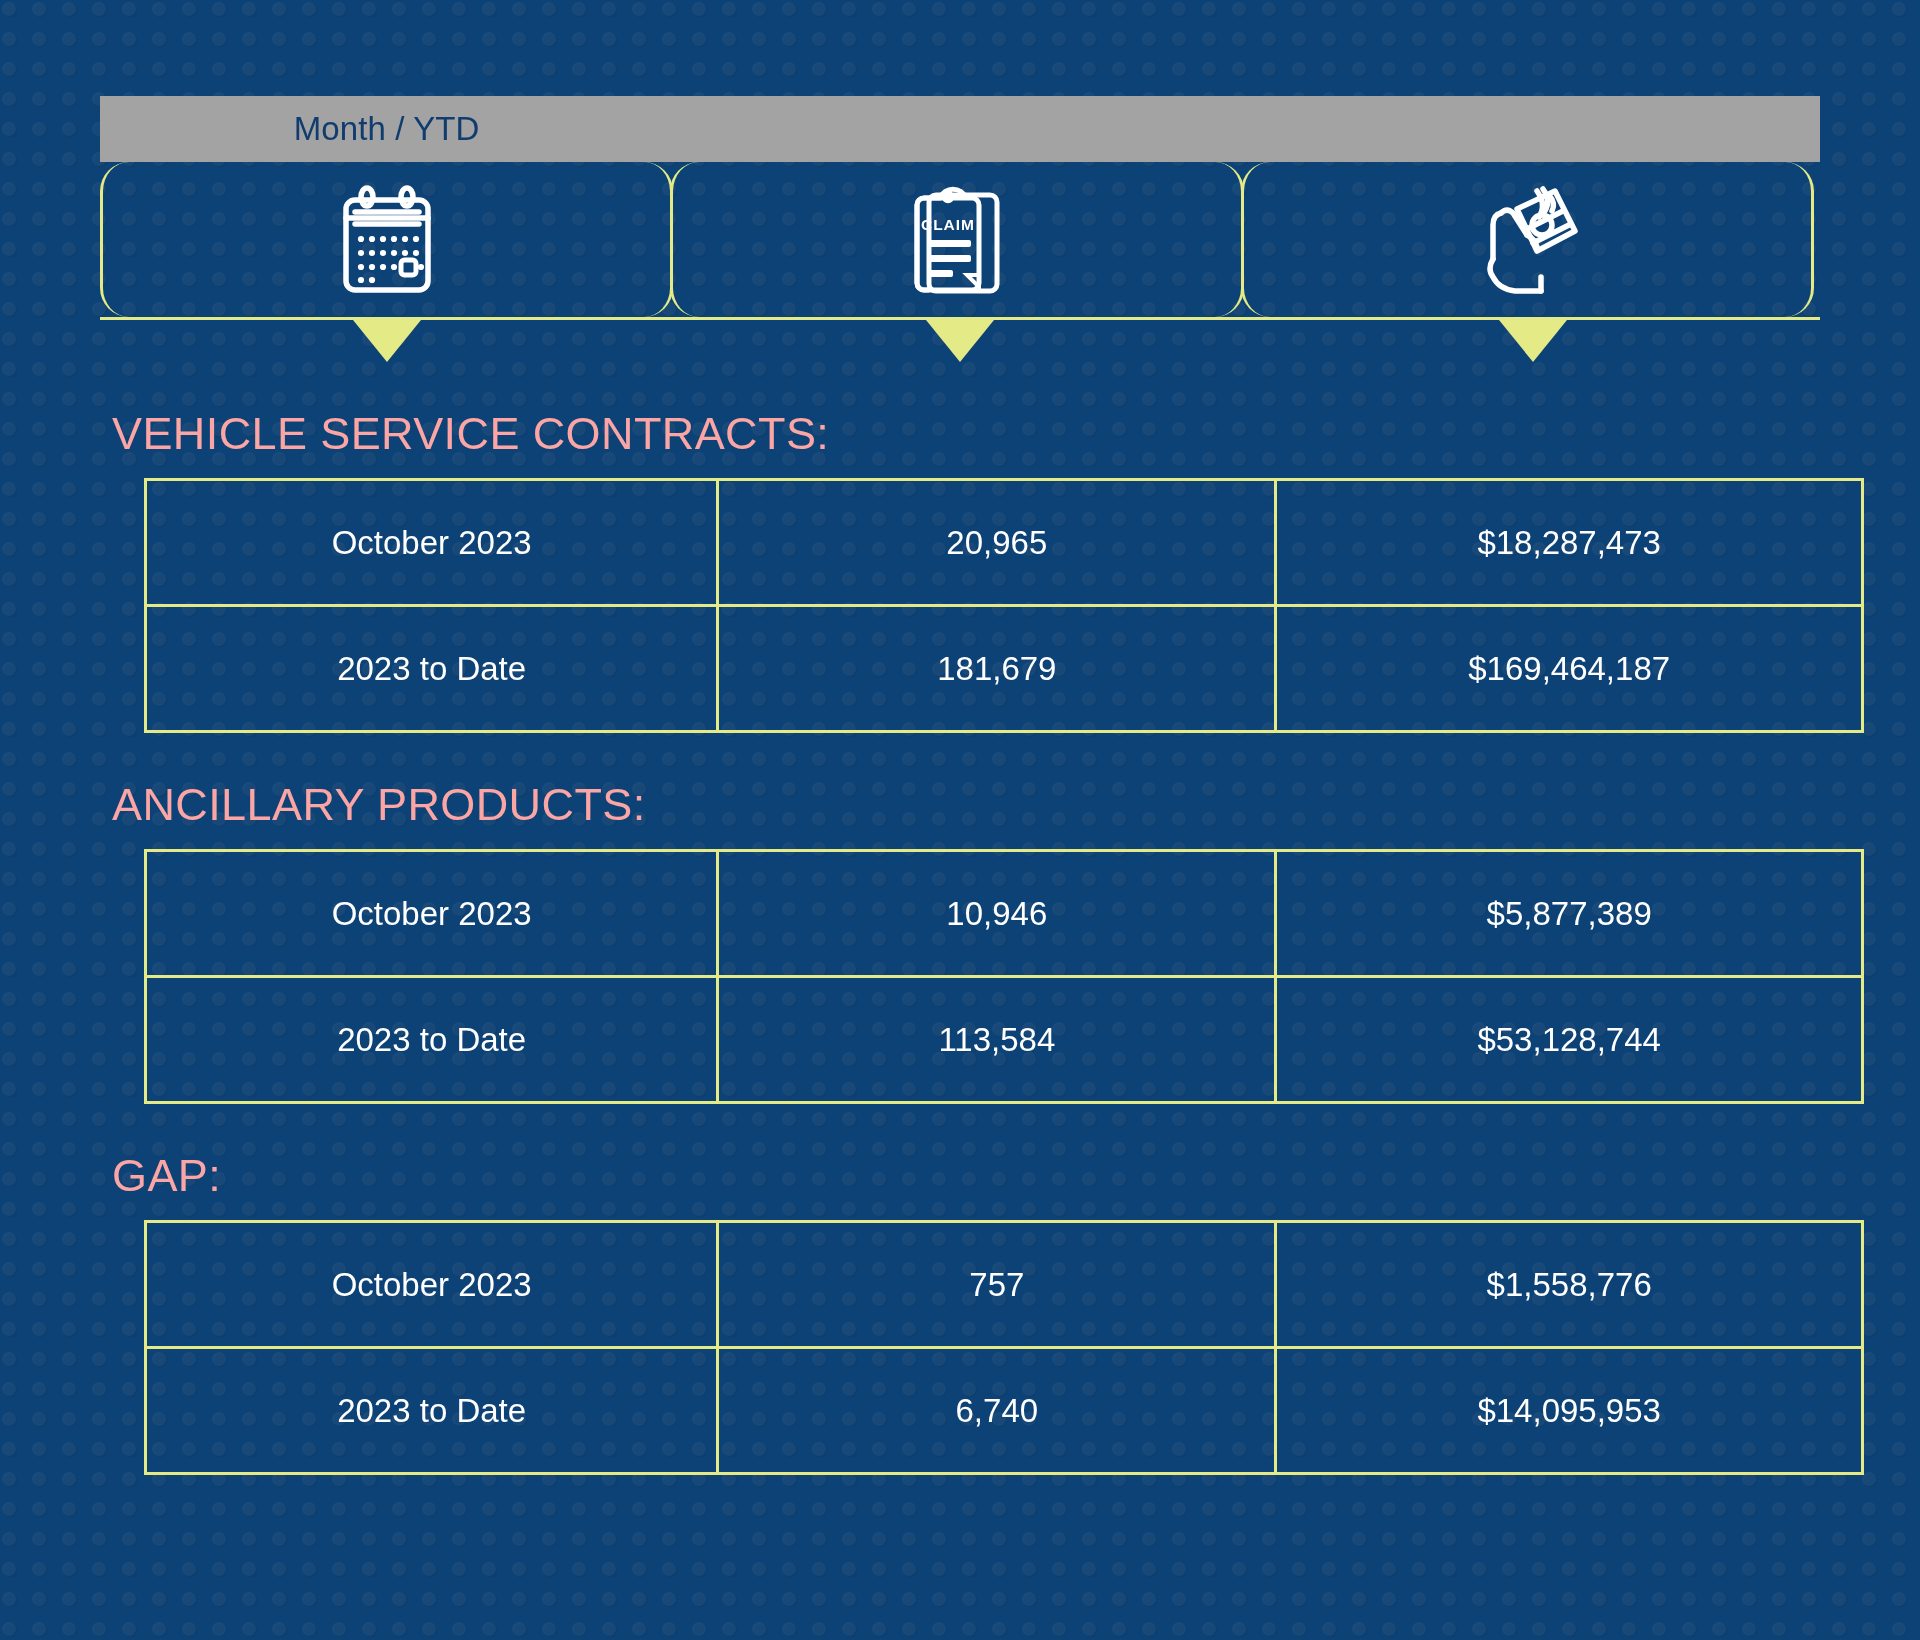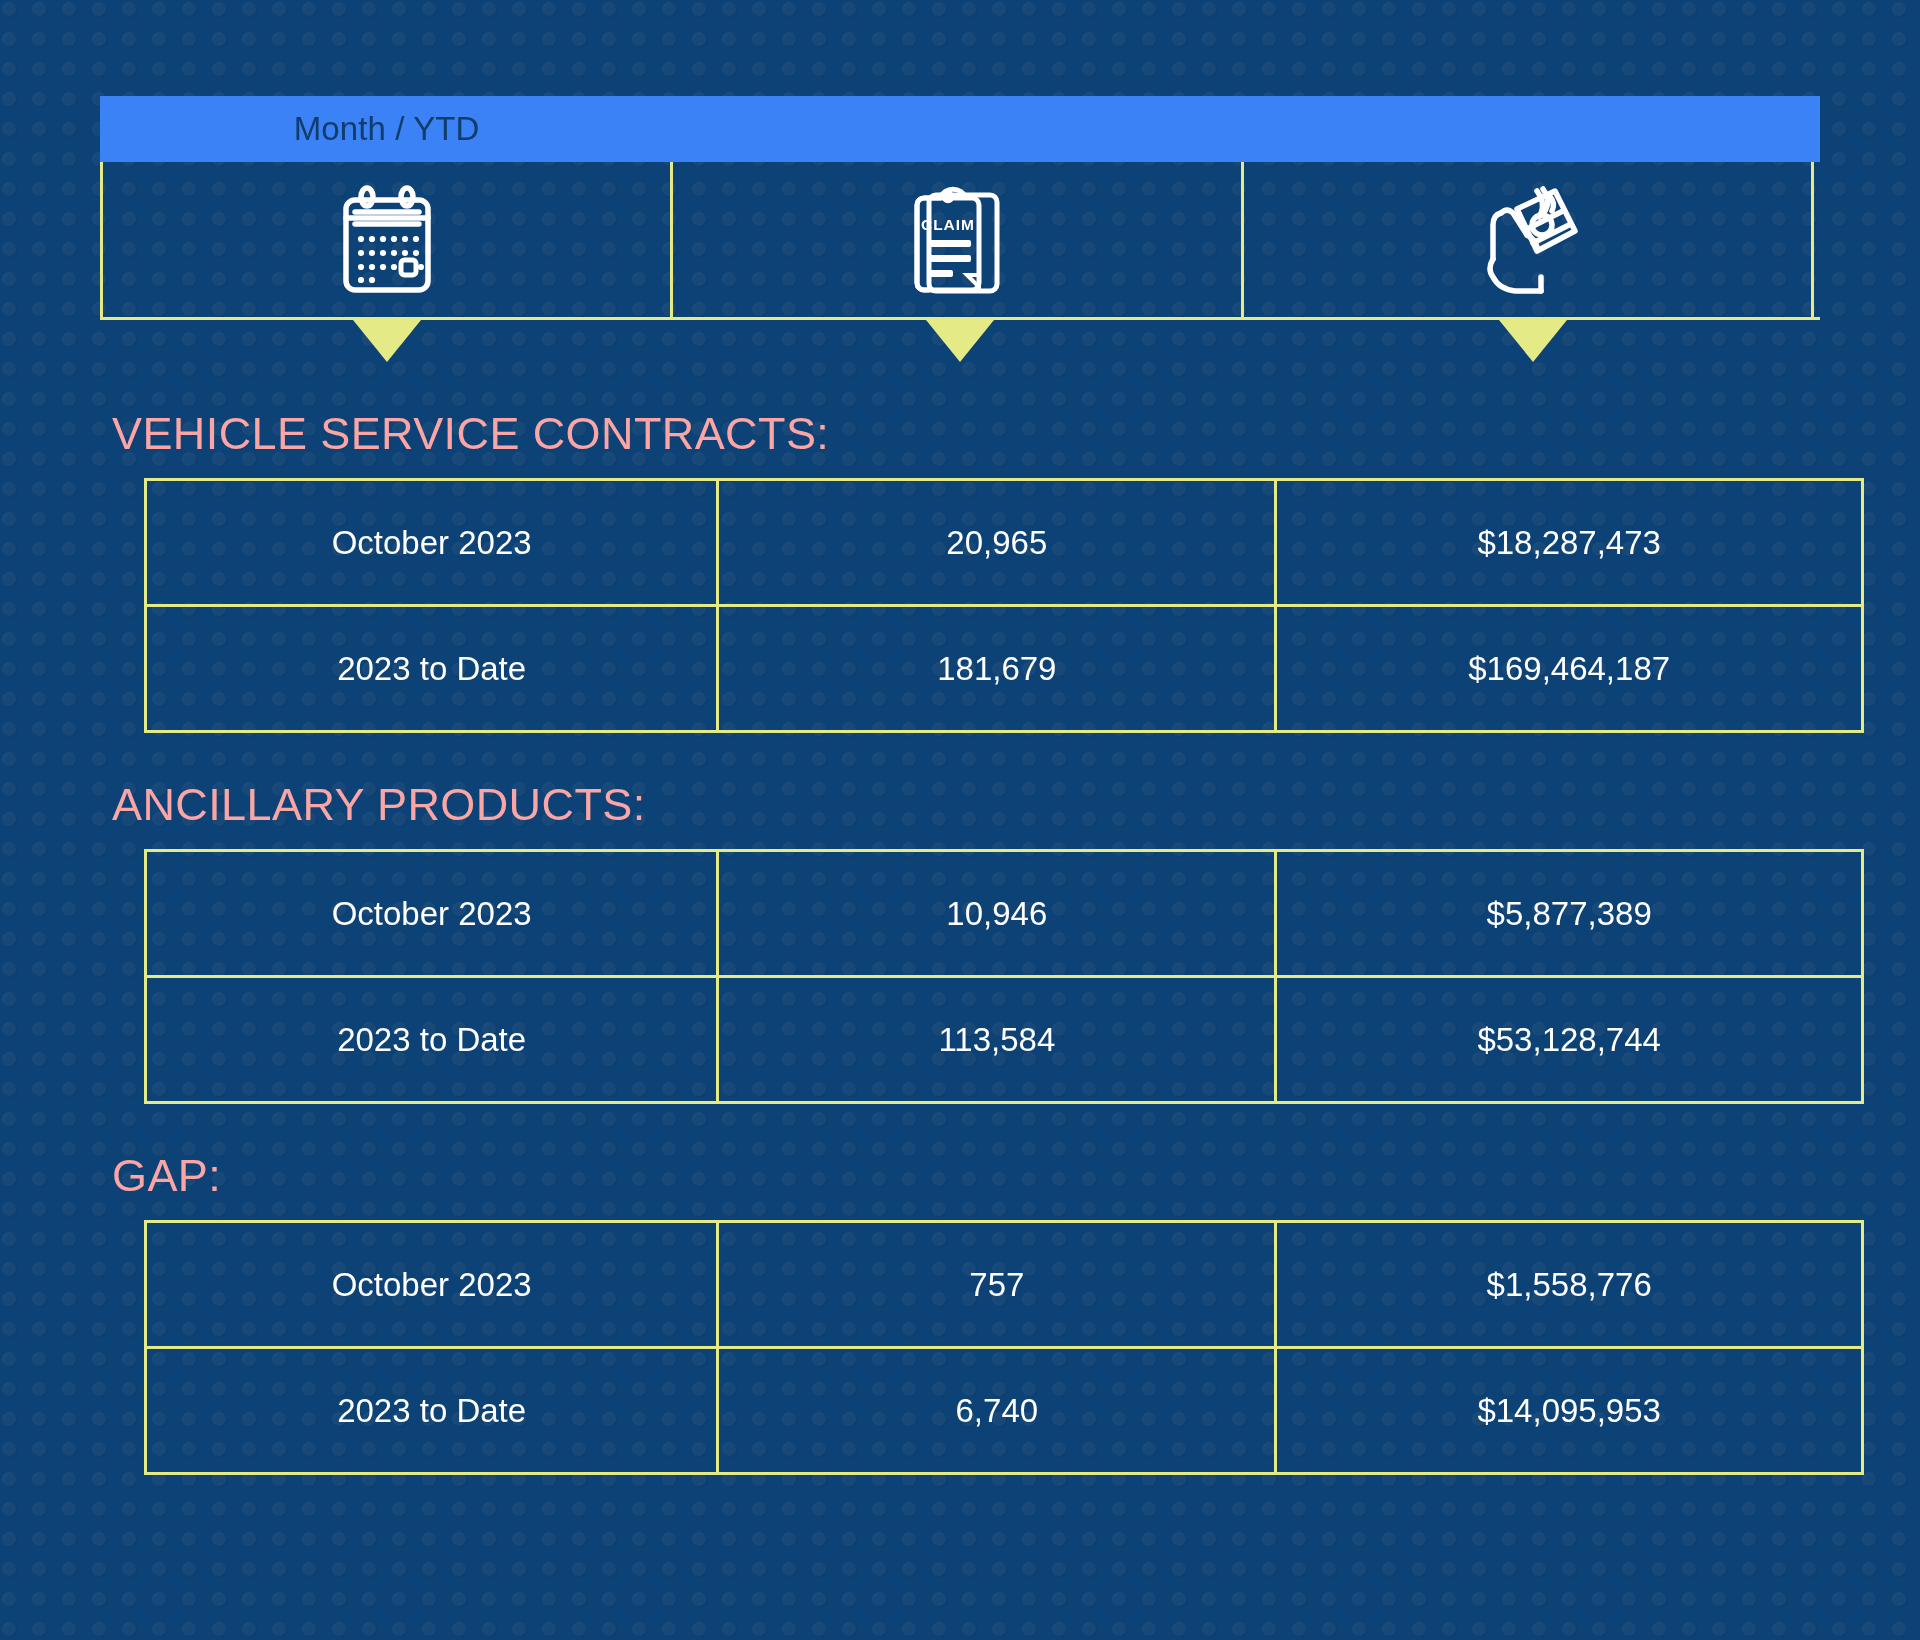--- a/index.html
+++ b/index.html
@@ -38,21 +38,21 @@
   }
 
   
   .header-block {
     position: relative;
     margin-top: 96px;
   }
 
   .header-labels {
     display: flex;
-    background: #3b82f6;
+    background: #a3a3a3;
     height: 66px;
     align-items: center;
   }
 
   .header-label {
     flex: 0 0 33.333%;
     text-align: center;
     color: #113c6e;
     font-size: 33px;
     font-weight: 400;
@@ -67,20 +67,21 @@
 
   .header-icon-cell {
     flex: 0 0 33.333%;
     display: flex;
     align-items: center;
     justify-content: center;
     position: relative;
     border-left: 3px solid #e4ea85;
     border-right: 3px solid #e4ea85;
     margin-left: -3px;
+    border-radius: 29px;
   }
   .header-icon-cell:first-child { margin-left: 0; }
 
   
   .arrows {
     display: flex;
     height: 42px;
   }
   .arrow-cell {
     flex: 0 0 33.333%;

